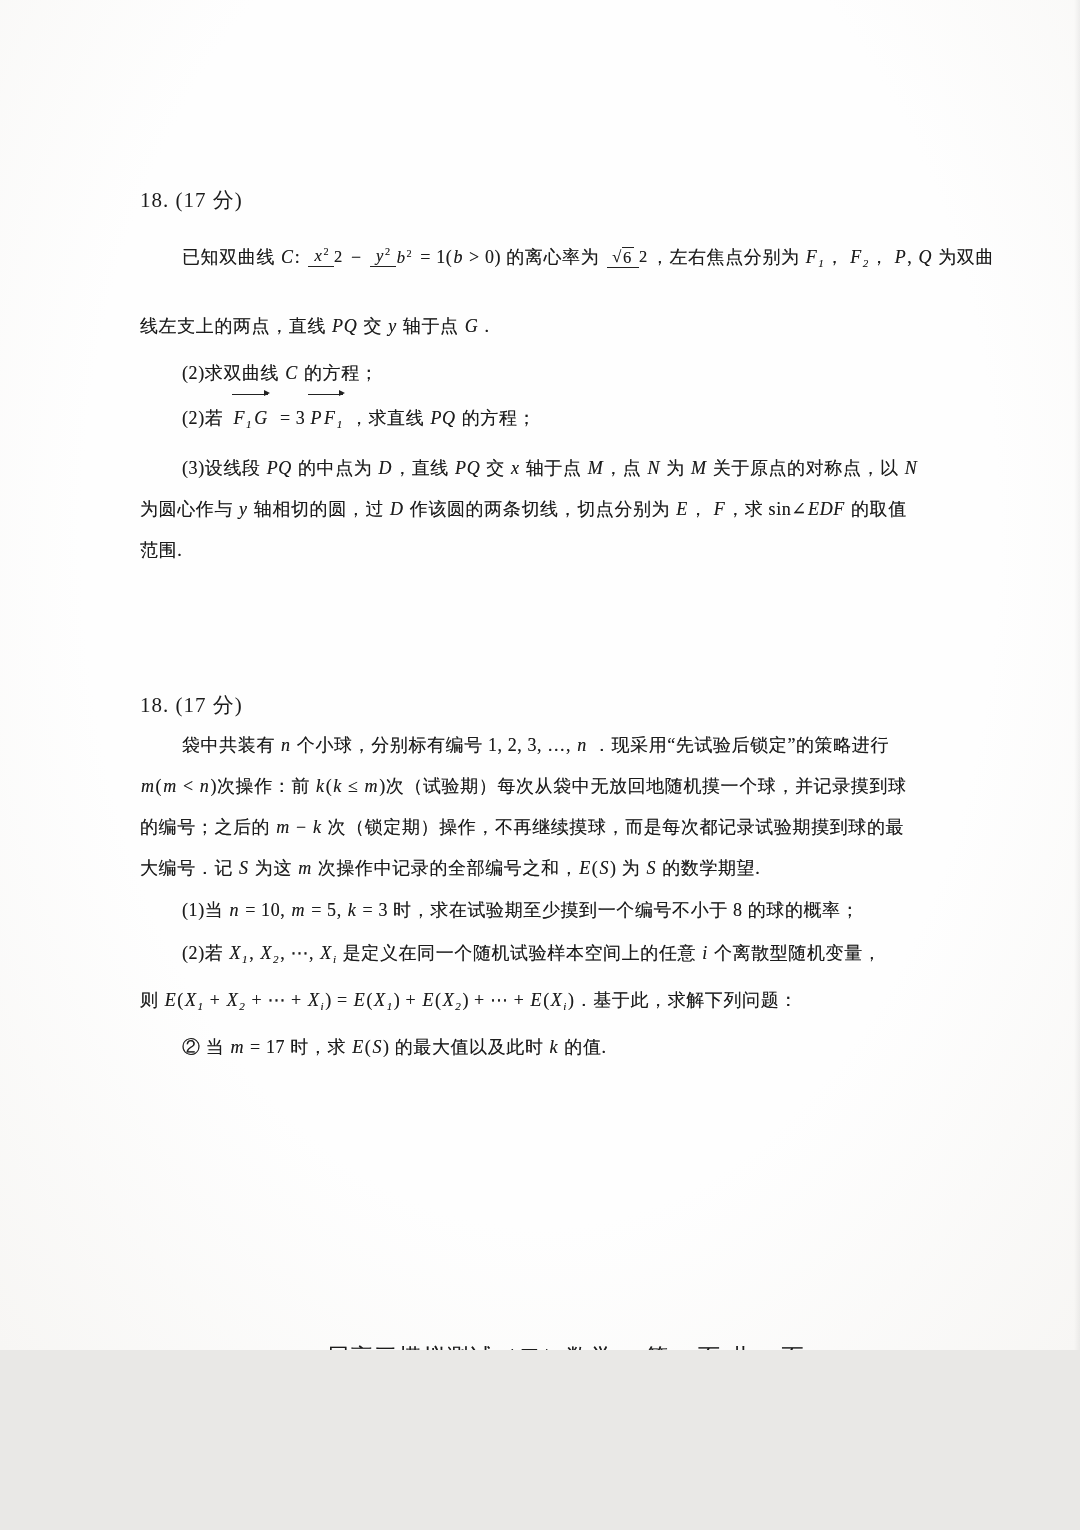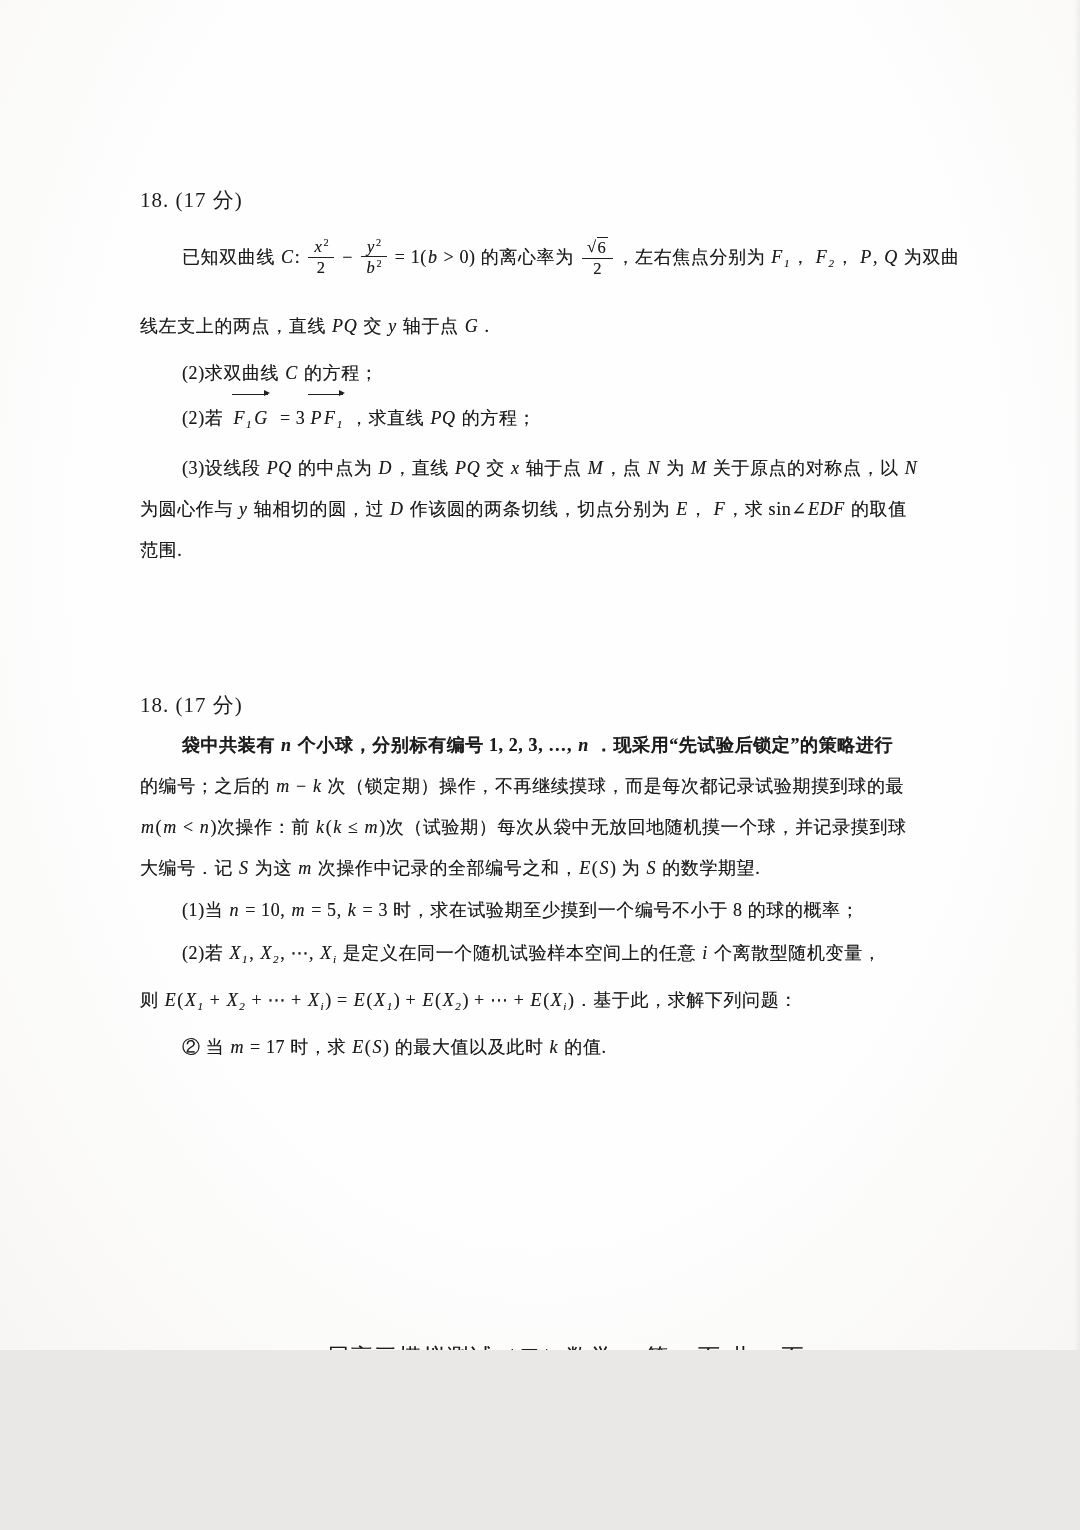--- a/index.html
+++ b/index.html
@@ -23,21 +23,21 @@
     font-size:18px;line-height:41px;letter-spacing:0.6px;
     text-shadow:0 0 0.5px rgba(30,30,30,0.55);
     white-space:nowrap;
   }
   .indent{padding-left:42px;}
   .tall{line-height:80px;}
   
   .mvar{font-style:italic;font-family:"Liberation Serif",serif;padding:0 1px;}
   .mtxt{font-family:"Liberation Serif","DejaVu Serif",serif;}
   .frac{
-    display:inline-flex;flex-direction:column;align-items:center;
+    display:inline-flex;flex-direction:row;align-items:center;
     vertical-align:middle;line-height:1.08;margin:0 3px;font-size:0.92em;
     transform:translateY(-2px);
   }
   .frac .fn{border-bottom:1.5px solid #222;padding:0 5px 1px;}
   .frac .fd{padding-top:1px;}
   .sqrt{display:inline-flex;align-items:flex-start;line-height:1;}
   .sqrt .sqsign{transform:translateY(2px);}
   .sqrt .sqb{border-top:1.5px solid #222;padding:2px 2px 0 1px;}
   .vec{position:relative;display:inline-block;padding:2px 4px 0 2px;margin:0 2px;}
   .vec::before{content:"";position:absolute;top:-2px;left:1px;right:5px;border-top:1.4px solid #222;}
@@ -74,23 +74,23 @@
     <div class="line" style="line-height:46px;"><span class="mtxt">线左支上的两点，直线 </span><span class="mvar">PQ</span><span class="mtxt"> 交 </span><span class="mvar">y</span><span class="mtxt"> 轴于点 </span><span class="mvar">G</span><span class="mtxt"> .</span></div>
     <div class="line indent" style="margin-top:4px;"><span class="mtxt">(2)求双曲线 </span><span class="mvar">C</span><span class="mtxt"> 的方程；</span></div>
     <div class="line indent" style="margin-top:2px;"><span class="mtxt">(2)若 </span><span class="vec"><span><span class="mvar">F</span><span class="msub">1</span></span><span class="mvar">G</span></span><span class="mtxt"> = 3</span><span class="vec"><span class="mvar">P</span><span><span class="mvar">F</span><span class="msub">1</span></span></span><span class="mtxt">，求直线 </span><span class="mvar">PQ</span><span class="mtxt"> 的方程；</span></div>
     <div class="line indent" style="margin-top:3px;"><span class="mtxt">(3)设线段 </span><span class="mvar">PQ</span><span class="mtxt"> 的中点为 </span><span class="mvar">D</span><span class="mtxt">，直线 </span><span class="mvar">PQ</span><span class="mtxt"> 交 </span><span class="mvar">x</span><span class="mtxt"> 轴于点 </span><span class="mvar">M</span><span class="mtxt">，点 </span><span class="mvar">N</span><span class="mtxt"> 为 </span><span class="mvar">M</span><span class="mtxt"> 关于原点的对称点，以 </span><span class="mvar">N</span></div>
     <div class="line"><span class="mtxt">为圆心作与 </span><span class="mvar">y</span><span class="mtxt"> 轴相切的圆，过 </span><span class="mvar">D</span><span class="mtxt"> 作该圆的两条切线，切点分别为 </span><span class="mvar">E</span><span class="mtxt">， </span><span class="mvar">F</span><span class="mtxt">，求 sin∠</span><span class="mvar">EDF</span><span class="mtxt"> 的取值</span></div>
     <div class="line"><span class="mtxt">范围.</span></div>
   </div>
 
   <div class="block" style="top:688px;">
     <div class="qheader">18. (17 分)</div>
-    <div class="line indent" style="margin-top:3px;font-weight:bold;"><span class="mtxt">袋中共装有 </span><span class="mvar">n</span><span class="mtxt"> 个小球，分别标有编号 1, 2, 3, …, </span><span class="mvar">n</span><span class="mtxt"> ．现采用“先试验后锁定”的策略进行</span></div>
+    <div class="line indent" style="margin-top:3px;"><span class="mtxt">袋中共装有 </span><span class="mvar">n</span><span class="mtxt"> 个小球，分别标有编号 1, 2, 3, …, </span><span class="mvar">n</span><span class="mtxt"> ．现采用“先试验后锁定”的策略进行</span></div>
+    <div class="line"><span class="mvar">m</span><span class="mtxt">(</span><span class="mvar">m</span><span class="mtxt"> &lt; </span><span class="mvar">n</span><span class="mtxt">)次操作：前 </span><span class="mvar">k</span><span class="mtxt">(</span><span class="mvar">k</span><span class="mtxt"> ≤ </span><span class="mvar">m</span><span class="mtxt">)次（试验期）每次从袋中无放回地随机摸一个球，并记录摸到球</span></div>
     <div class="line"><span class="mtxt">的编号；之后的 </span><span class="mvar">m</span><span class="mtxt"> − </span><span class="mvar">k</span><span class="mtxt"> 次（锁定期）操作，不再继续摸球，而是每次都记录试验期摸到球的最</span></div>
-    <div class="line"><span class="mvar">m</span><span class="mtxt">(</span><span class="mvar">m</span><span class="mtxt"> &lt; </span><span class="mvar">n</span><span class="mtxt">)次操作：前 </span><span class="mvar">k</span><span class="mtxt">(</span><span class="mvar">k</span><span class="mtxt"> ≤ </span><span class="mvar">m</span><span class="mtxt">)次（试验期）每次从袋中无放回地随机摸一个球，并记录摸到球</span></div>
     <div class="line"><span class="mtxt">大编号．记 </span><span class="mvar">S</span><span class="mtxt"> 为这 </span><span class="mvar">m</span><span class="mtxt"> 次操作中记录的全部编号之和，</span><span class="mvar">E</span><span class="mtxt">(</span><span class="mvar">S</span><span class="mtxt">) 为 </span><span class="mvar">S</span><span class="mtxt"> 的数学期望.</span></div>
     <div class="line indent" style="margin-top:1px;"><span class="mtxt">(1)当 </span><span class="mvar">n</span><span class="mtxt"> = 10, </span><span class="mvar">m</span><span class="mtxt"> = 5, </span><span class="mvar">k</span><span class="mtxt"> = 3 时，求在试验期至少摸到一个编号不小于 8 的球的概率；</span></div>
     <div class="line indent" style="margin-top:2px;"><span class="mtxt">(2)若 </span><span><span class="mvar">X</span><span class="msub">1</span></span><span class="mtxt">, </span><span><span class="mvar">X</span><span class="msub">2</span></span><span class="mtxt">, ⋯, </span><span><span class="mvar">X</span><span class="msub">i</span></span><span class="mtxt"> 是定义在同一个随机试验样本空间上的任意 </span><span class="mvar">i</span><span class="mtxt"> 个离散型随机变量，</span></div>
     <div class="line"><span class="mtxt">则 </span><span class="mvar">E</span><span class="mtxt">(</span><span><span class="mvar">X</span><span class="msub">1</span></span><span class="mtxt"> + </span><span><span class="mvar">X</span><span class="msub">2</span></span><span class="mtxt"> + ⋯ + </span><span><span class="mvar">X</span><span class="msub">i</span></span><span class="mtxt">) = </span><span class="mvar">E</span><span class="mtxt">(</span><span><span class="mvar">X</span><span class="msub">1</span></span><span class="mtxt">) + </span><span class="mvar">E</span><span class="mtxt">(</span><span><span class="mvar">X</span><span class="msub">2</span></span><span class="mtxt">) + ⋯ + </span><span class="mvar">E</span><span class="mtxt">(</span><span><span class="mvar">X</span><span class="msub">i</span></span><span class="mtxt">)．基于此，求解下列问题：</span></div>
     <div class="line indent"><span class="mtxt">②  当 </span><span class="mvar">m</span><span class="mtxt"> = 17 时，求 </span><span class="mvar">E</span><span class="mtxt">(</span><span class="mvar">S</span><span class="mtxt">) 的最大值以及此时 </span><span class="mvar">k</span><span class="mtxt"> 的值.</span></div>
   </div>
 
   <div class="footer">2026届高三模拟测试（二）数学　 第 4 页 共 4 页</div>
 
 </div>

